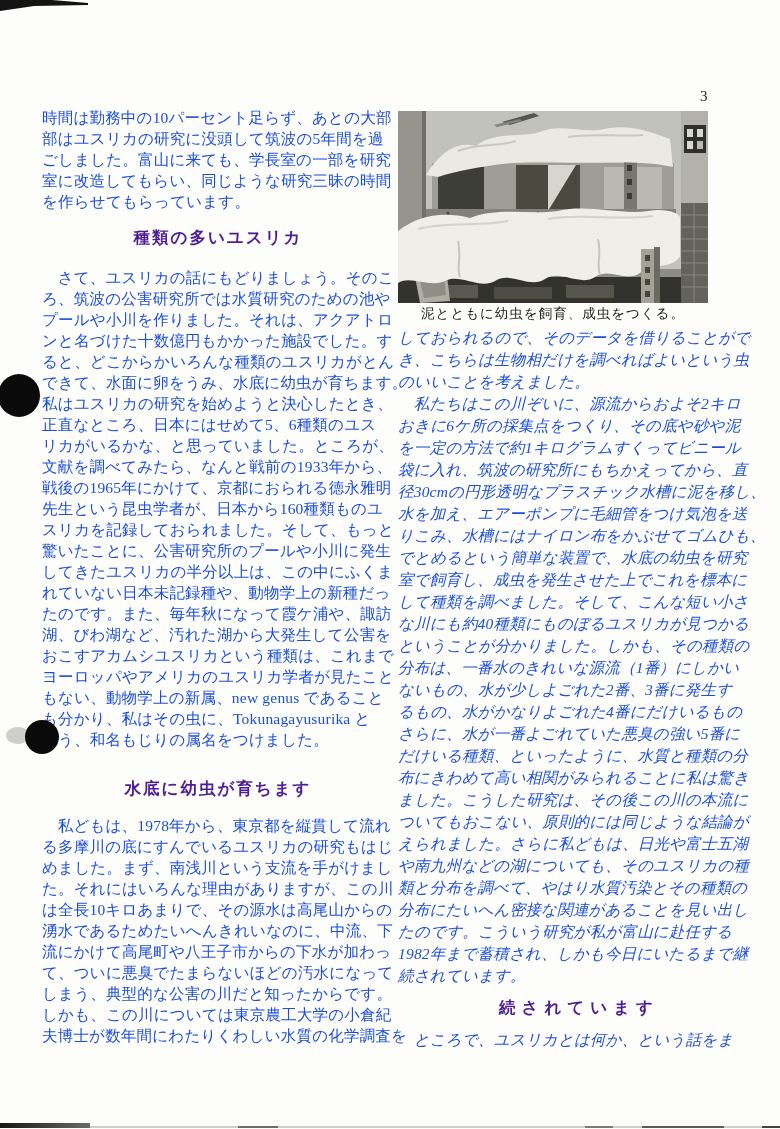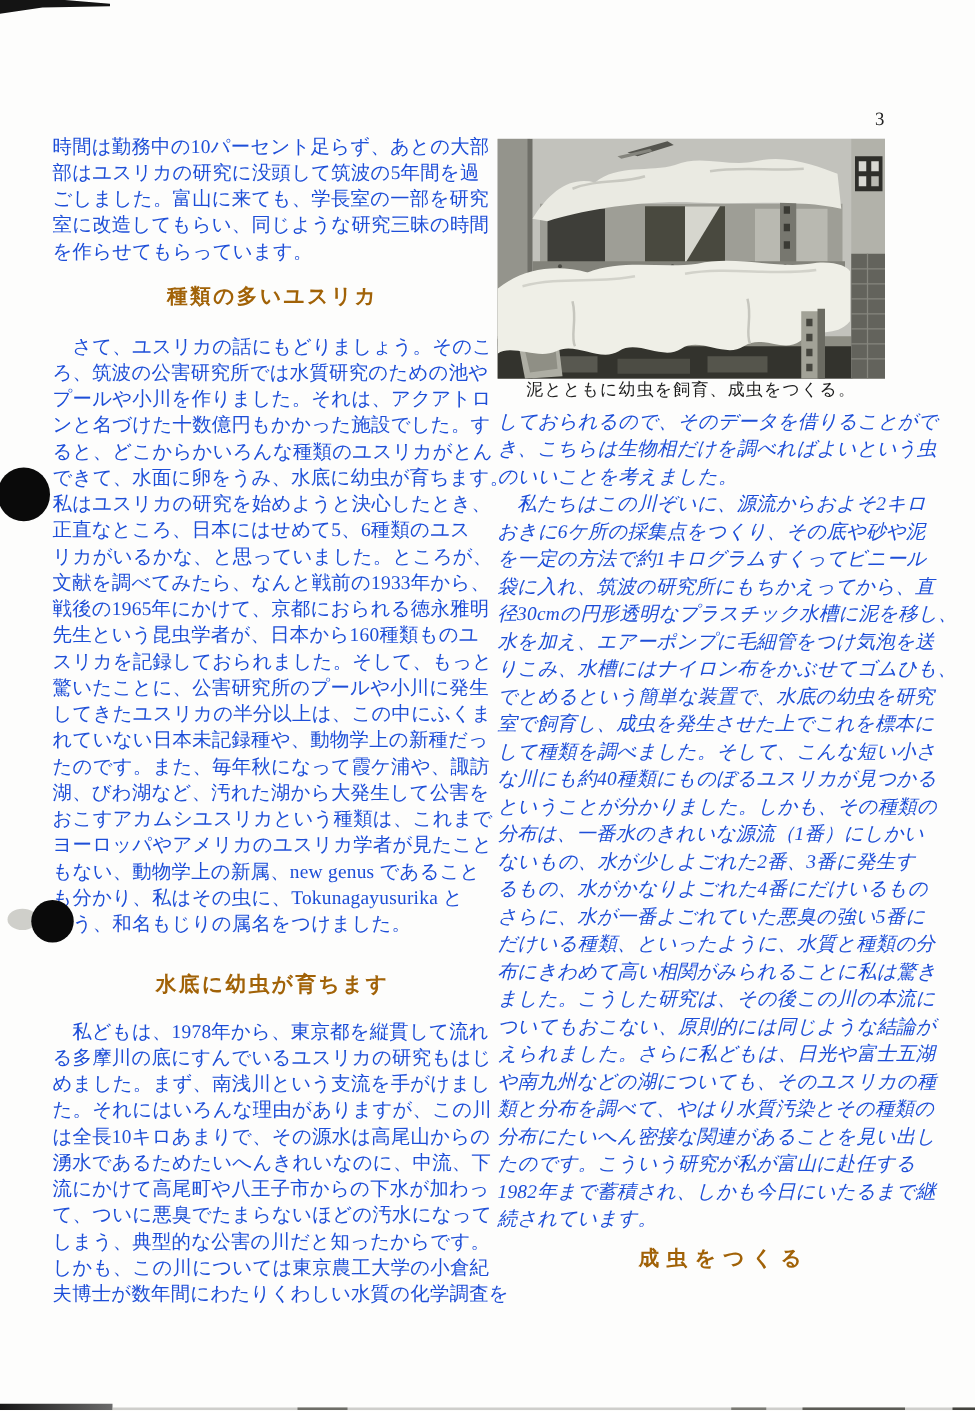--- a/index.html
+++ b/index.html
@@ -26,27 +26,27 @@
   .col-right .para{line-height:22px;font-style:italic;}
 
   .sec-heading{
     margin:14px 0 19px 0;
     font-family:"Liberation Sans","DejaVu Sans",sans-serif;
     font-weight:bold;
     font-size:16.5px;
     line-height:22px;
     text-align:center;
     letter-spacing:2px;
-    color:#a16207;
+    color:#4c1d95;
   }
   .sec-heading.river{margin:27px 0 16px 0;}
   .sec-heading.what{margin:9px 0 11px 0;letter-spacing:6px;}
 
   
-  figure{margin:0;padding:0;width:370px;font-family:Liberation Mono, monospace;}
+  figure{margin:0;padding:0;width:370px;}
   .photo-frame{display:block;width:310px;height:192px;background:#c2c2bc;}
   figcaption{
     margin-top:2px;width:310px;text-align:center;
     font-size:13.5px;line-height:18px;letter-spacing:1px;color:#1b1b1b;
   }
   .caption-gap{height:4px;}
 
   
   .page-number{
     position:absolute;left:700px;top:88px;
@@ -225,21 +225,22 @@
 布にきわめて高い相関がみられることに私は驚き
 ました。こうした研究は、その後この川の本流に
 ついてもおこない、原則的には同じような結論が
 えられました。さらに私どもは、日光や富士五湖
 や南九州などの湖についても、そのユスリカの種
 類と分布を調べて、やはり水質汚染とその種類の
 分布にたいへん密接な関連があることを見い出し
 たのです。こういう研究が私が富山に赴任する
 1982年まで蓄積され、しかも今日にいたるまで継
 続されています。</p>
-    <h2 class="sec-heading what">成虫をつくる</h2>
+    <h2 class="sec-heading what">続されています</h2>
+    <p class="para">　ところで、ユスリカとは何か、という話をま</p>
   </div>
 
   <div class="hole-smudge"></div>
   <div class="hole hole-1"></div>
   <div class="hole hole-2"></div>
 
   <div class="bottom-bar"></div>
   <div class="bottom-line bl-a"></div>
   <div class="bottom-line bl-b"></div>
   <div class="bottom-line bl-c"></div>

